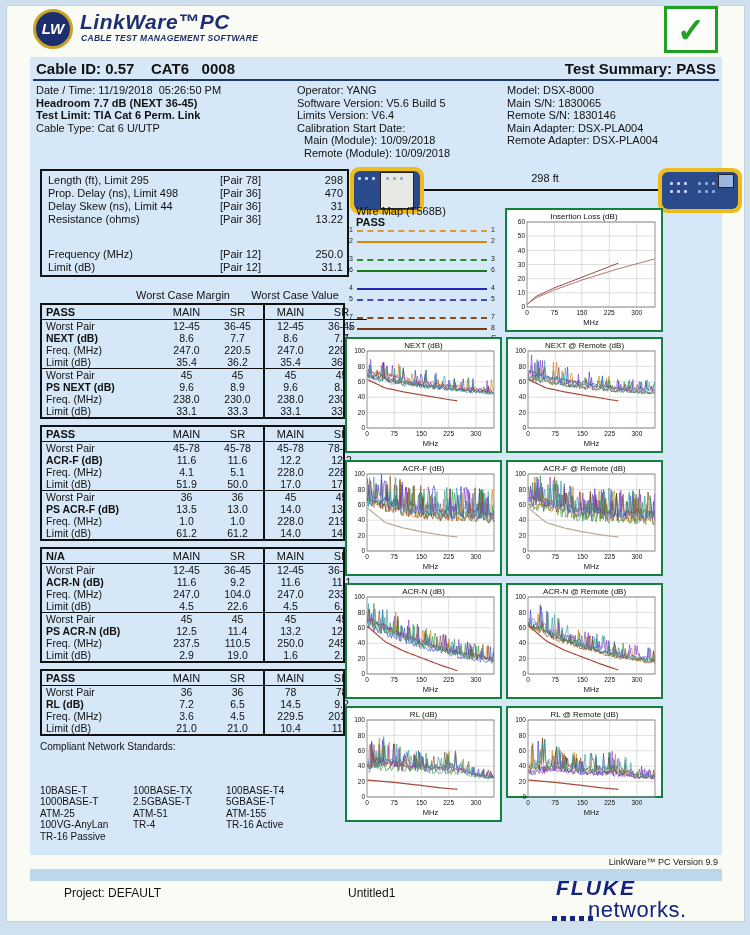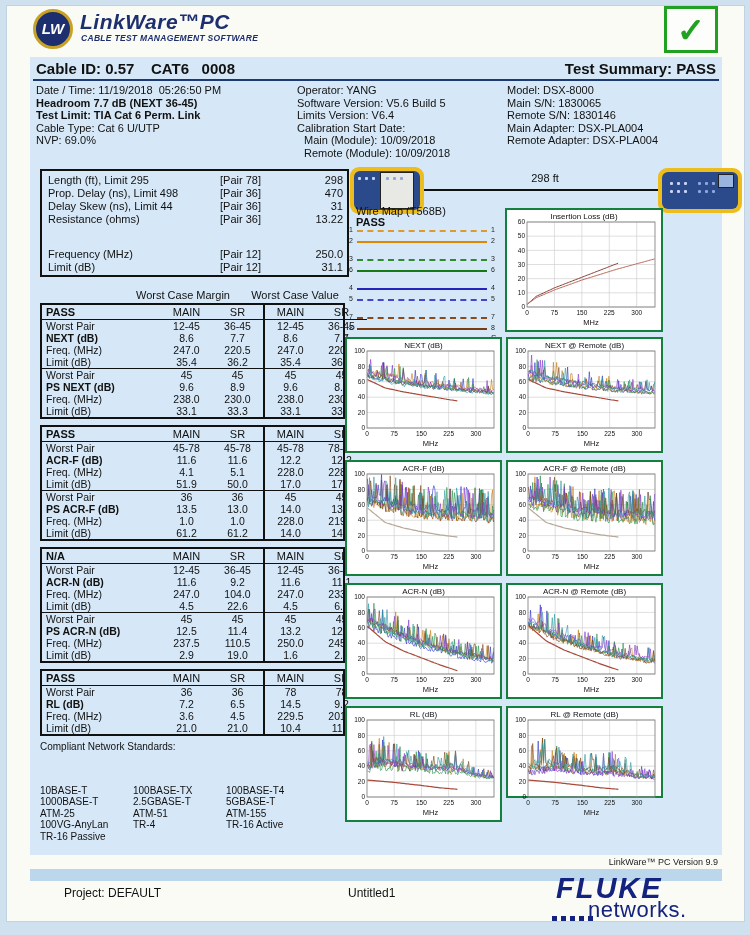--- a/index.html
+++ b/index.html
@@ -59,42 +59,42 @@
   .wm-num{position:absolute;font-size:7px;color:#222;width:10px;}
   .wm-line{position:absolute;left:14px;width:130px;height:0;}
   .wm-s{position:absolute;font-size:8px;color:#222;}
   
   .chart{background:#fff;border:2px solid #15803d;box-sizing:border-box;}
   
   .version{left:500px;top:857px;width:218px;text-align:right;font-size:9px;color:#222;}
   .footer-proj{left:64px;top:886px;font-size:12px;}
   .footer-file{left:348px;top:886px;font-size:12px;}
   .fluke{left:540px;top:876px;width:185px;color:#14247e;}
-  .fluke .f1{font-size:29px;font-weight:bold;font-style:italic;letter-spacing:2px;line-height:24px;padding-left:16px;}
+  .fluke .f1{font-size:21px;font-weight:bold;font-style:italic;letter-spacing:2px;line-height:24px;padding-left:16px;}
   .fluke .f2{font-size:22px;line-height:20px;padding-left:48px;letter-spacing:0.5px;}
   .fluke .dots{position:absolute;left:12px;top:40px;width:5px;height:5px;background:#14247e;box-shadow:9px 0 0 #14247e,18px 0 0 #14247e,27px 0 0 #14247e,36px 0 0 #14247e;}
 </style>
 </head>
 <body>
 
 <div class="page">
   <div class="abs sheet"></div>
   <div class="abs panel"></div>
   <div class="abs panel-strip"></div>
 
   <div class="abs lw-badge">LW</div>
   <div class="abs logo-title">LinkWare™PC</div>
   <div class="abs logo-sub">CABLE TEST MANAGEMENT SOFTWARE</div>
   <div class="abs check-box">✓</div>
 
   <div class="abs cable-id">Cable ID: 0.57    CAT6   0008</div>
   <div class="abs test-summary">Test Summary: PASS</div>
   <div class="abs rule"></div>
 
-  <div class="abs info-col" style="left:36px;width:252px;" id="info-col1"><div>Date / Time: 11/19/2018  05:26:50 PM</div><div class="b">Headroom 7.7 dB (NEXT 36-45)</div><div class="b">Test Limit: TIA Cat 6 Perm. Link</div><div>Cable Type: Cat 6 U/UTP</div><div>NVP: 69.0%</div></div>
+  <div class="abs info-col" style="left:36px;width:252px;" id="info-col1"><div>Date / Time: 11/19/2018  05:26:50 PM</div><div class="b">Headroom 7.7 dB (NEXT 36-45)</div><div class="b">Test Limit: TIA Cat 6 Perm. Link</div><div>Cable Type: Cat 6 U/UTP</div></div>
   <div class="abs info-col" style="left:297px;width:202px;" id="info-col2"><div>Operator: YANG</div><div>Software Version: V5.6 Build 5</div><div>Limits Version: V6.4</div><div>Calibration Start Date:</div><div class="ind">Main (Module): 10/09/2018</div><div class="ind">Remote (Module): 10/09/2018</div></div>
   <div class="abs info-col" style="left:507px;width:212px;" id="info-col3"><div>Model: DSX-8000</div><div>Main S/N: 1830065</div><div>Remote S/N: 1830146</div><div>Main Adapter: DSX-PLA004</div><div>Remote Adapter: DSX-PLA004</div></div>
 
   <div class="abs len-wrap">
     <table class="len-table">
         <tbody id="len-body">
           <tr>
             <td class="len-c0">Length (ft), Limit 295</td>
             <td class="len-c1">[Pair 78]</td>
             <td class="len-c2">298</td>

